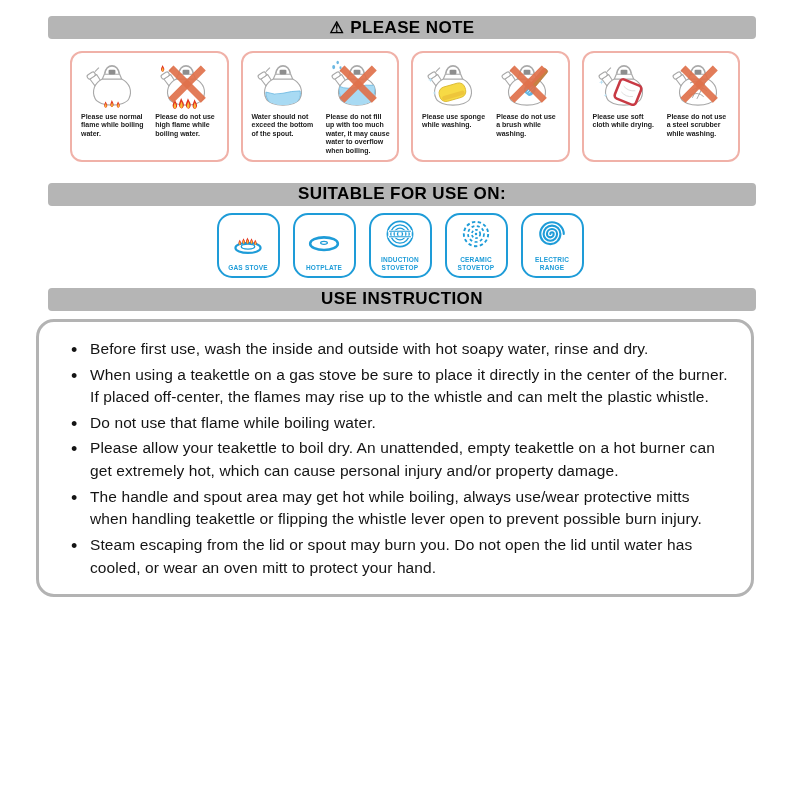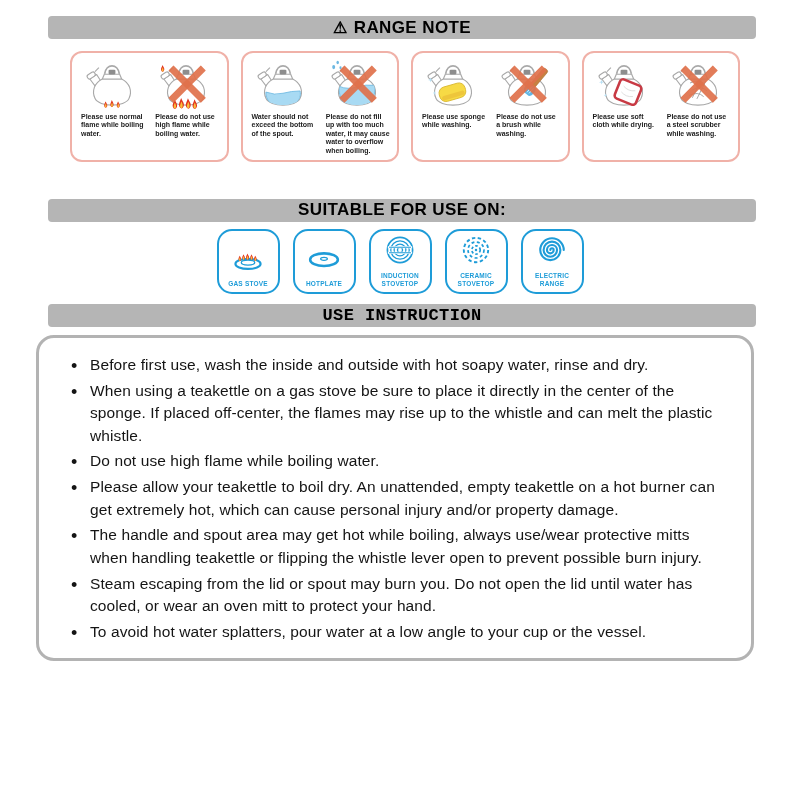--- a/index.html
+++ b/index.html
@@ -15,31 +15,31 @@
   
   .wrow { display:flex; gap:12px; margin:12px 60px 0 70px; }
   .wbox { flex:1; border:2px solid #f0b1a8; border-radius:12px; background:#fff;
           padding:5px 3px 5px; display:flex; }
   .wcell { flex:1; display:flex; flex-direction:column; align-items:center; min-width:0; }
   .wcell svg.illus { width:70px; height:54px; flex:none; }
   .wcap { font-size:7px; font-weight:bold; color:#1c1c1c; line-height:1.2;
           align-self:stretch; padding:1px 4px 0 6px; }
 
   
-  .bar2 { margin-top:37px; }
+  .bar2 { margin-top:21px; }
   .srow { display:flex; justify-content:center; gap:13px; margin-top:7px; }
   .sbox { width:63px; height:65px; border:2.4px solid #1e9cd8; border-radius:15px;
           display:flex; flex-direction:column; align-items:center; justify-content:flex-end;
           padding-bottom:4px; background:#fff; }
   .sbox svg { width:50px; height:42px; flex:none; margin-bottom:1px; }
   .slabel { font-size:6.5px; font-weight:bold; color:#1e9cd8; text-align:center;
             line-height:1.25; letter-spacing:.2px; max-width:56px; }
 
   
-  .bar3 { margin-top:10px;font-family:Liberation Mono, monospace; }
+  .bar3 { margin-top:10px; }
   .ibox { margin:8px 46px 0 36px; border:3px solid #b3b3b3; border-radius:18px;
           padding:13px 22px 12px 30px; background:#fff; }
   .ibox ul { list-style:none; }
   .ibox li { position:relative; padding-left:21px; font-size:15.5px; color:#141414;
              line-height:1.46; margin:3px 0; letter-spacing:.1px; }
   .ibox li::before { content:"\2022"; position:absolute; left:2px; top:-1px; font-size:18px; }
 </style>
 </head>
 <body>
 
@@ -68,21 +68,21 @@
       <rect x="2" y="42.5" width="96" height="15" rx="1" fill="#e0714b" transform="rotate(-45 50 50)" opacity="0.92"></rect>
     </symbol>
     <symbol id="sparkle" viewBox="0 0 20 20">
       <path d="M10,0 L12.3,7.7 L20,10 L12.3,12.3 L10,20 L7.7,12.3 L0,10 L7.7,7.7 Z" fill="#b9e0f4"></path>
     </symbol>
   </defs>
 </svg>
 
 <div class="bar">
   <span class="warn-sym">⚠</span>
-  <span>RANGE NOTE</span>
+  <span>PLEASE NOTE</span>
 </div>
 
 <div class="wrow">
 
   <div class="wbox">
     <div class="wcell">
       <svg class="illus" viewBox="0 0 100 95">
         <use href="#kettle" width="100" height="95"></use>
         <use href="#flame" x="35" y="76" width="8" height="12"></use>
         <use href="#flame" x="46" y="74" width="8" height="13"></use>
@@ -238,20 +238,19 @@
   </div>
 </div>
 
 <div class="bar bar3">
   <span>USE INSTRUCTION</span>
 </div>
 
 <div class="ibox">
   <ul>
     <li>Before first use, wash the inside and outside with hot soapy water, rinse and dry.</li>
-    <li>When using a teakettle on a gas stove be sure to place it directly in the center of the sponge. If placed off-center, the flames may rise up to the whistle and can melt the plastic whistle.</li>
-    <li>Do not use high flame while boiling water.</li>
+    <li>When using a teakettle on a gas stove be sure to place it directly in the center of the burner. If placed off-center, the flames may rise up to the whistle and can melt the plastic whistle.</li>
+    <li>Do not use that flame while boiling water.</li>
     <li>Please allow your teakettle to boil dry. An unattended, empty teakettle on a hot burner can get extremely hot, which can cause personal injury and/or property damage.</li>
     <li>The handle and spout area may get hot while boiling, always use/wear protective mitts when handling teakettle or flipping the whistle lever open to prevent possible burn injury.</li>
     <li>Steam escaping from the lid or spout may burn you. Do not open the lid until water has cooled, or wear an oven mitt to protect your hand.</li>
-    <li>To avoid hot water splatters, pour water at a low angle to your cup or the vessel.</li>
   </ul>
 </div>
 
 </body></html>

